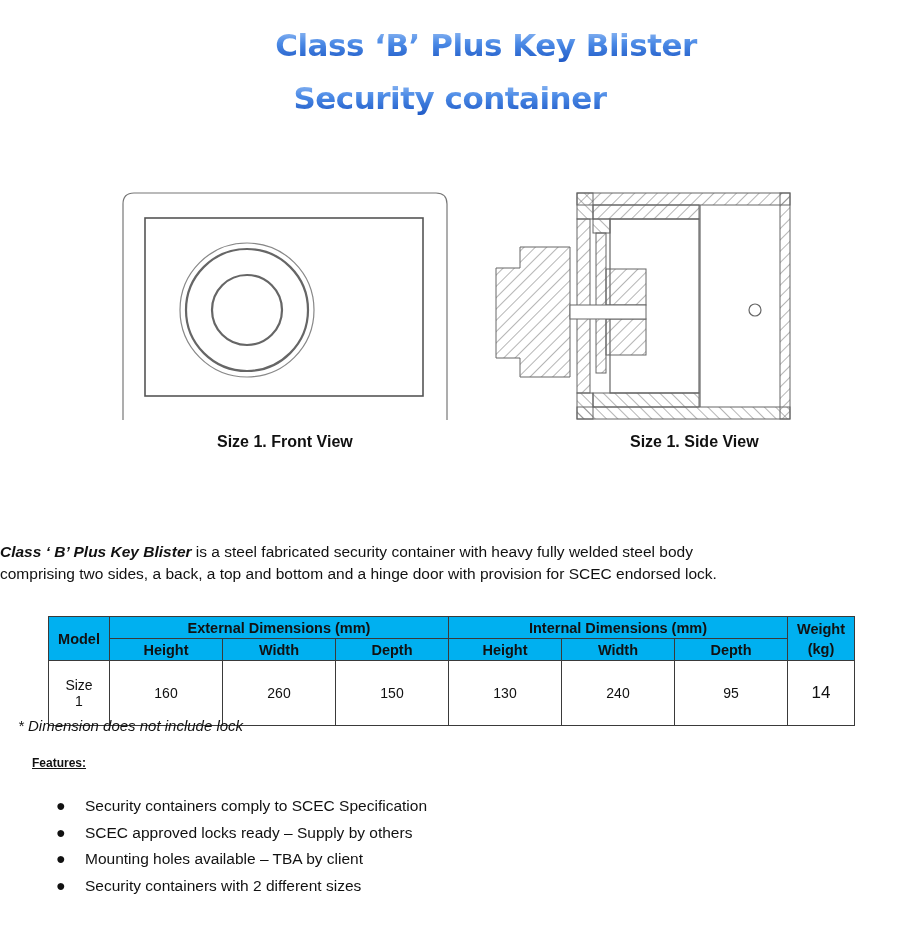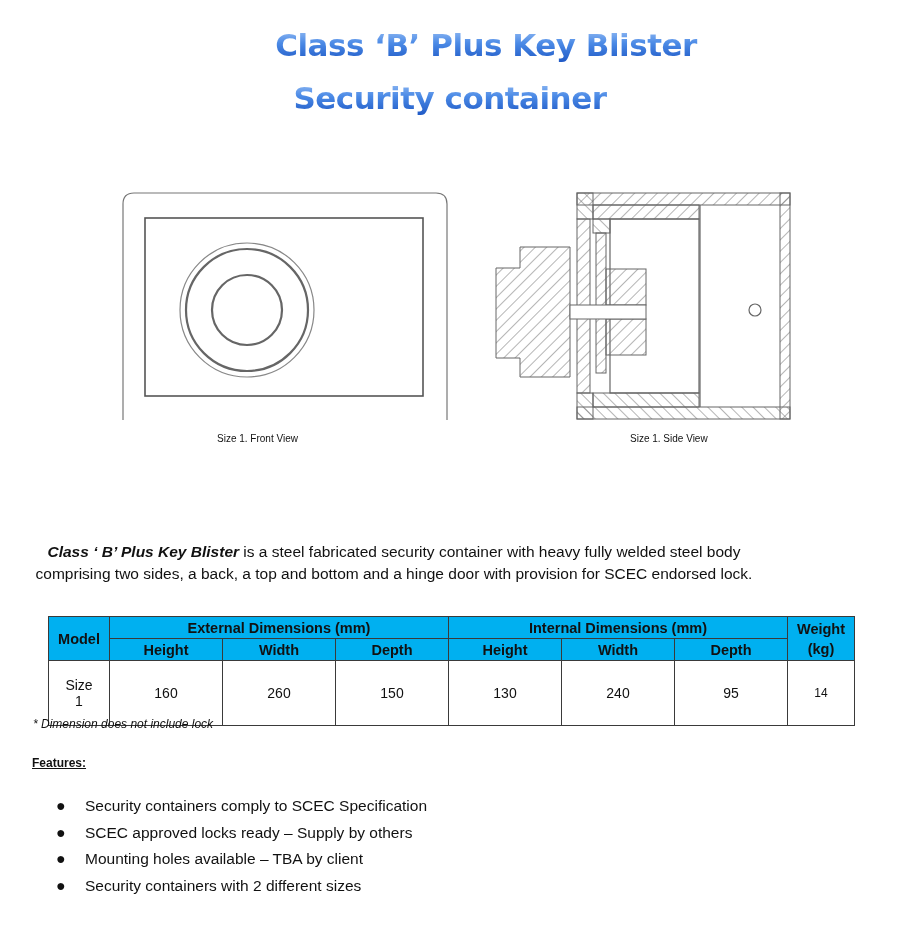--- a/index.html
+++ b/index.html
@@ -13,37 +13,37 @@
            background:linear-gradient(180deg,#9fc3f5 0%,#4b8ae6 45%,#1d57c4 100%);
            -webkit-background-clip:text; background-clip:text; -webkit-text-fill-color:transparent;
            text-shadow:none; }
   .title.l1 { top:27px;padding-left:36px; }
   .title.l2 { top:80px; }
 
   .drawing { position:absolute; }
   .front { left:120px; top:190px; width:330px; height:232px; }
   .side  { left:490px; top:190px; width:306px; height:232px; }
 
-  .caption { position:absolute; top:433px; font-weight:normal; font-size:10px; }
+  .caption { position:absolute; top:433px; font-weight:bold; font-size:16px; }
   .cap-front { left:217px; }
   .cap-side  { left:630px;text-align:right; }
 
-  .desc { position:absolute; top:541px; left:0; width:788px; text-align:center;
+  .desc { position:absolute; top:541px; left:0; width:788px; 
           font-size:15.5px; line-height:22px; }
   .desc .em { font-weight:bold; font-style:italic; }
 
   table.spec { position:absolute; left:48px; top:616px; border-collapse:collapse;
                font-size:14px; }
   table.spec th { background:#00b0f0; font-weight:bold; color:#111;
                   border:1px solid #3a3a3a; padding:0; height:21px; font-size:14.5px; }
   table.spec td { text-align:center; border-left:1px solid #3a3a3a; border-right:1px solid #3a3a3a;
                   border-bottom:1px solid #3a3a3a; height:22px; padding:16px; }
-  table.spec td.w { font-size:12px; }
+  table.spec td.w { font-size:17px; }
 
-  .note { position:absolute; top:717px; left:33px; font-size:12px; font-style:italic; }
+  .note { position:absolute; top:717px; left:18px; font-size:15px; font-style:italic; }
   .feat-h { position:absolute; top:756px; left:32px; font-size:12px; font-weight:bold;
             text-decoration:underline; }
   ul.features { position:absolute; top:795px; left:56px; margin:0; padding:0; list-style:none;
                 font-size:15.5px; }
   ul.features li { height:26.5px; line-height:22px; position:relative; padding-left:29px; }
   ul.features li .bullet { position:absolute; left:0; top:0; font-size:16px; }
 </style>
 </head>
 <body>
 

